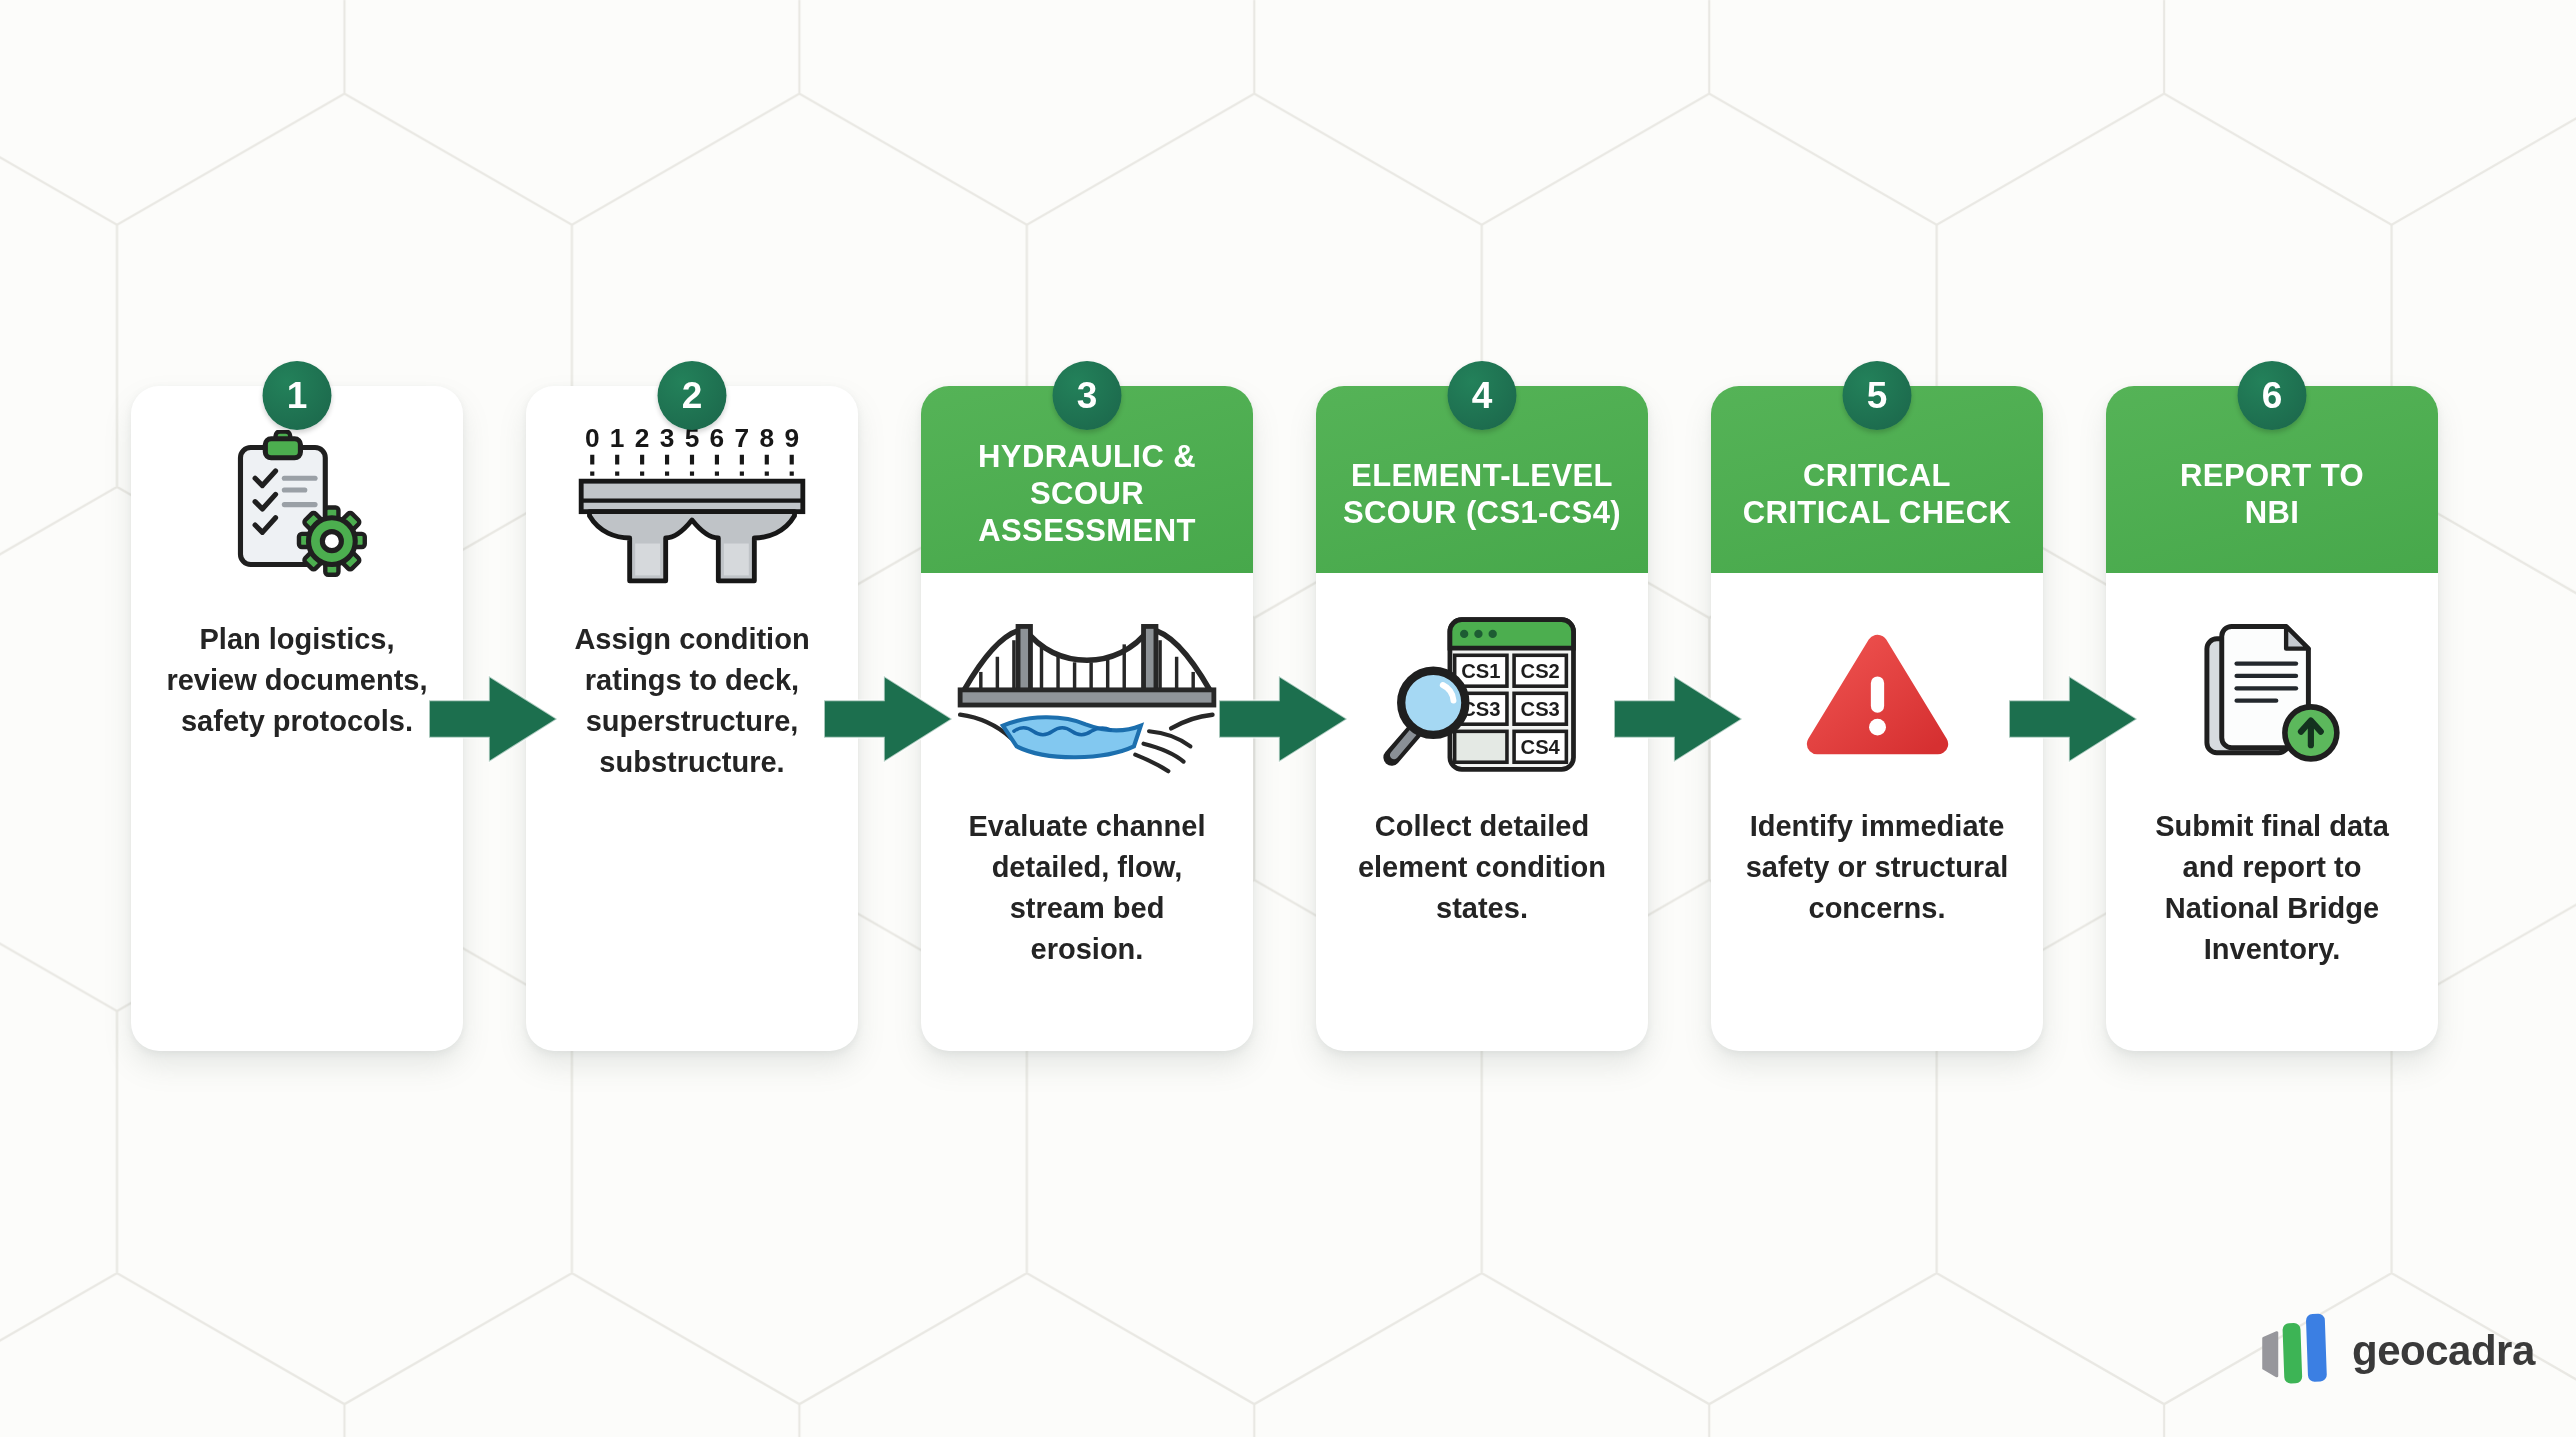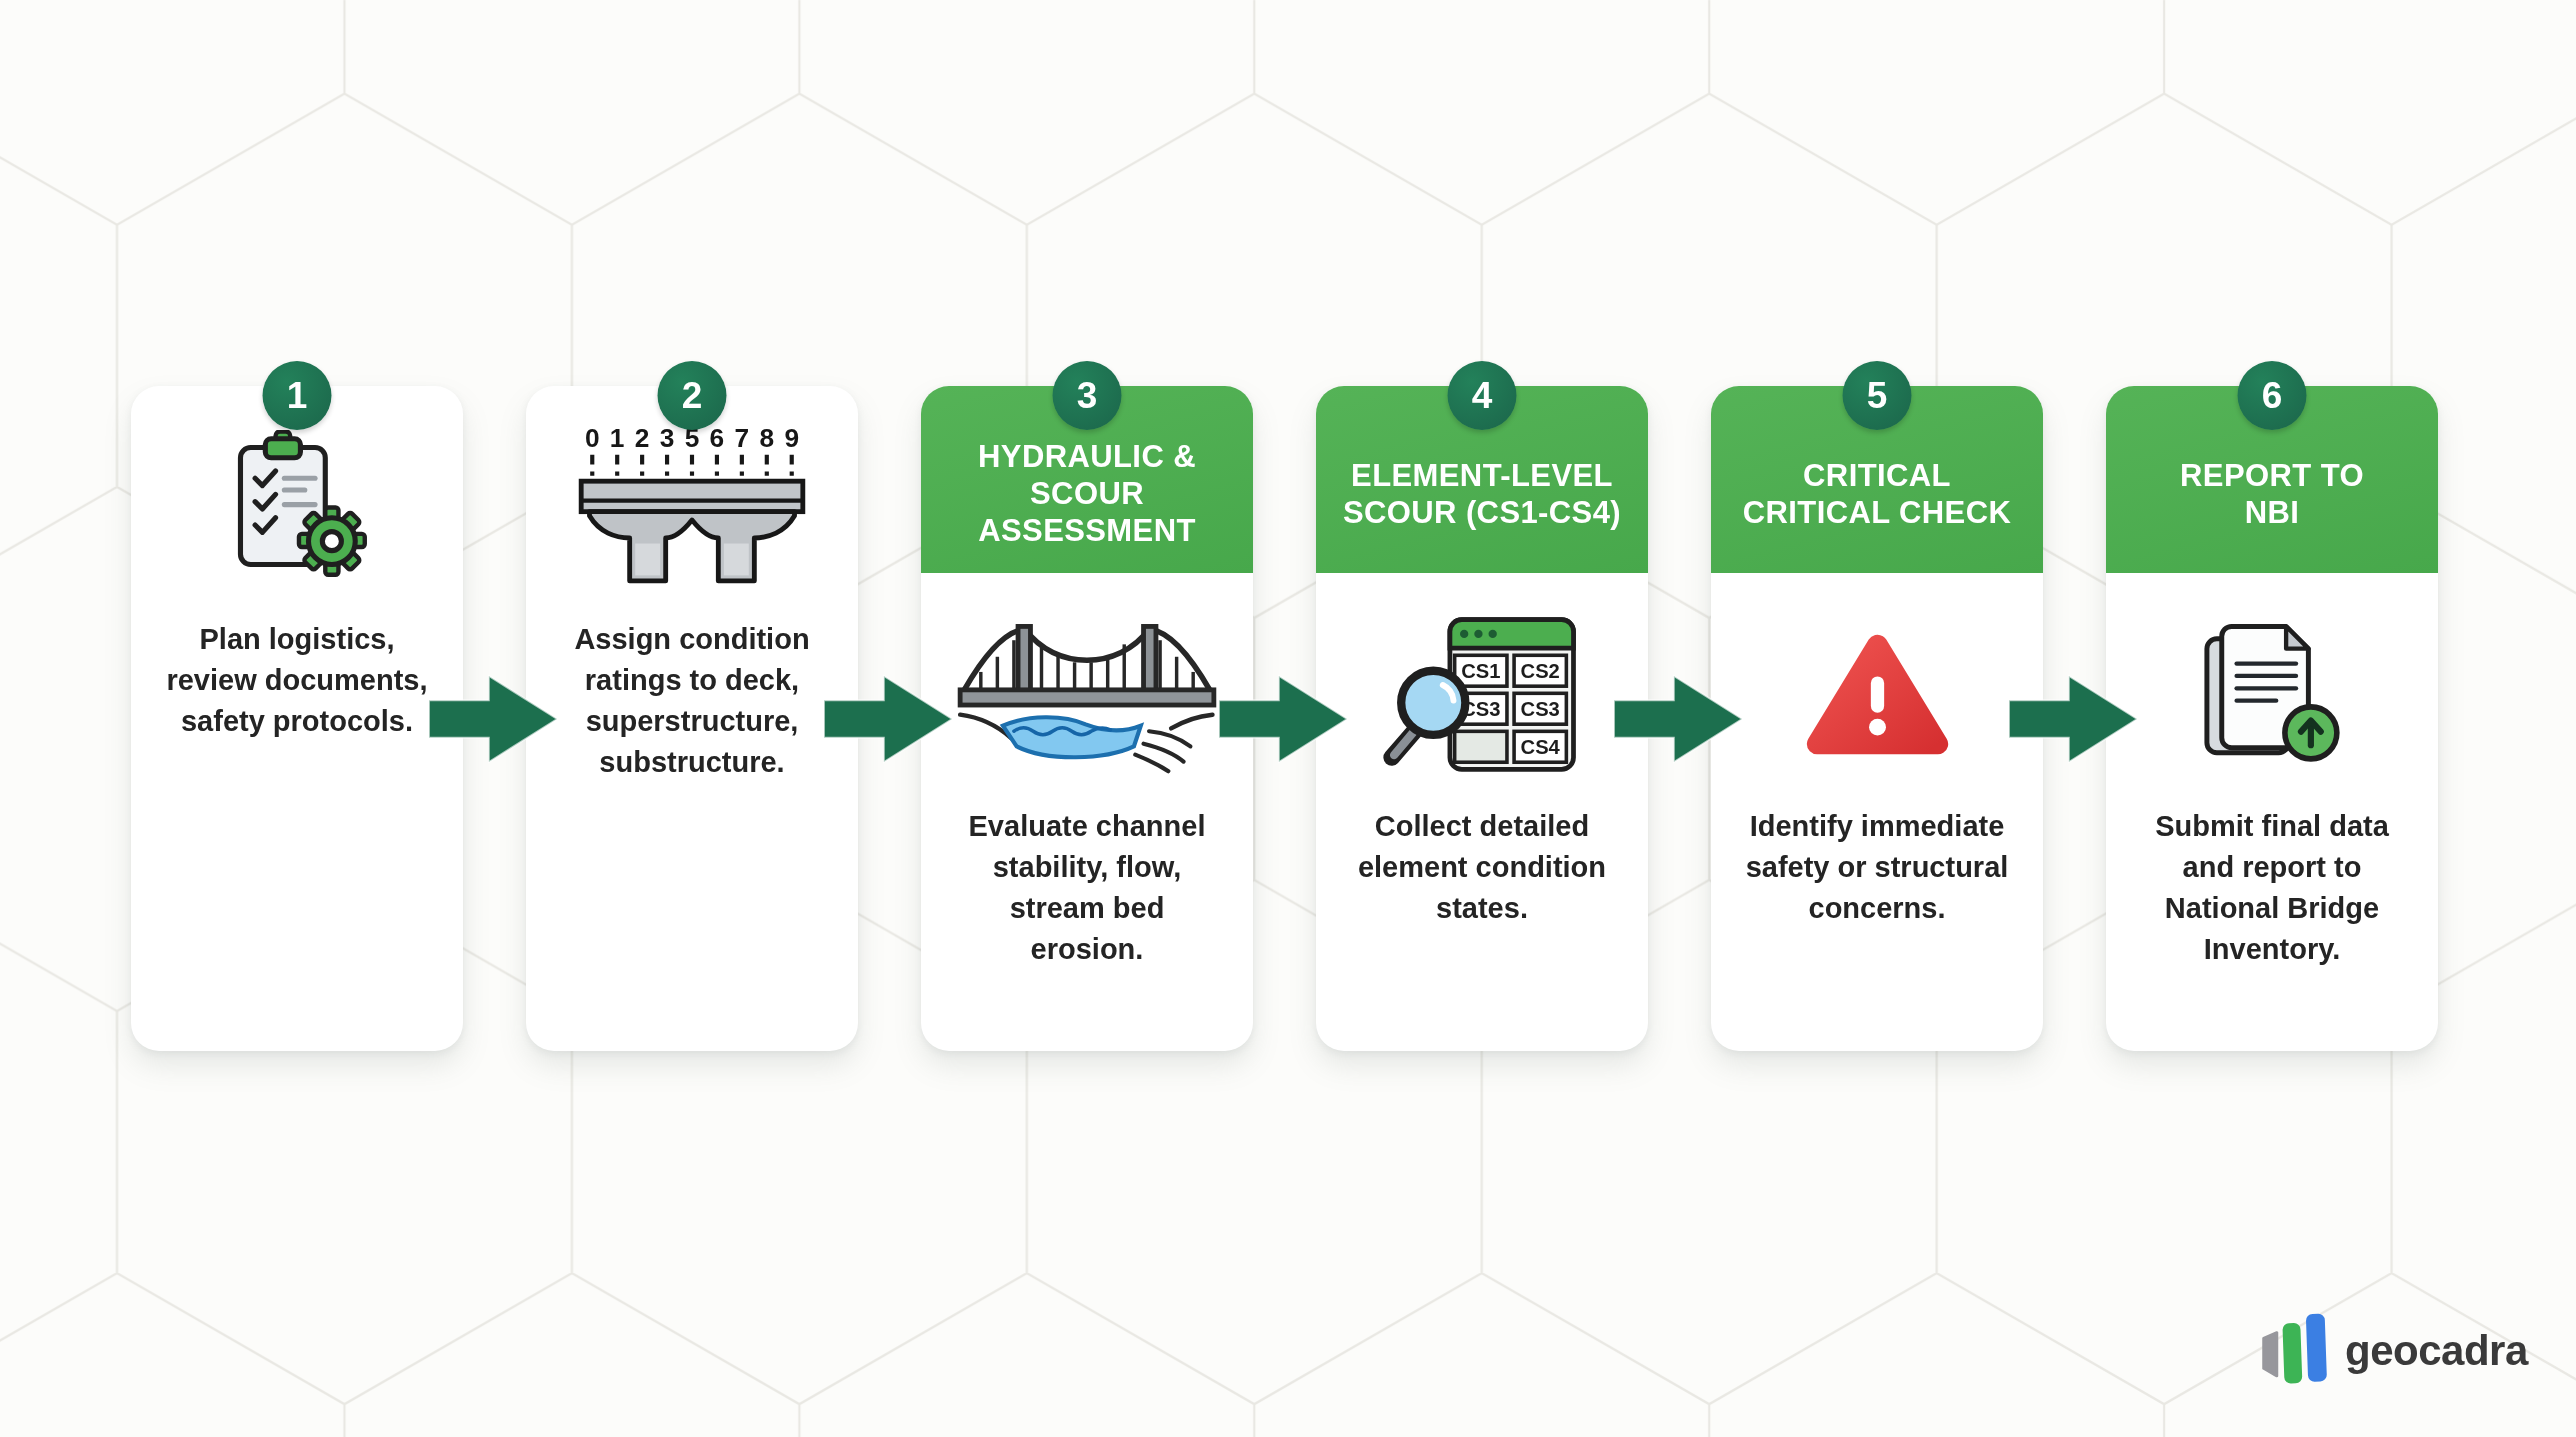--- a/index.html
+++ b/index.html
@@ -48,21 +48,21 @@
   }
   .step-desc{
     margin-top:23px;width:315px;
     text-align:center;white-space:pre-line;
     color:#242424;font-size:29px;font-weight:600;line-height:41px;
   }
   .arrow-gap{width:63px;height:90px;position:relative;z-index:5;flex-shrink:0;}
   .arrow-gap svg{position:absolute;left:-34px;top:0;}
   .logo{
     position:absolute;left:2258px;top:1310px;z-index:1;
-    display:flex;align-items:center;gap:6px;height:81px;
+    display:flex;align-items:center;gap:13px;height:81px;
   }
   .logo-text{font-size:42px;font-weight:bold;color:#3a3a3a;letter-spacing:-0.5px;}
 </style>
 </head>
 <body>
 
 <div class="canvas">
 
   <svg class="hex-bg" width="2576" height="1438" viewBox="0 0 2752 1536">
     <defs>
@@ -216,21 +216,21 @@
             <path d="M34,86 C52,78 78,78 94,85 C110,91 124,90 134,86 L129,101 C108,111 66,112 44,101 Z" fill="#82c8f0" stroke="#1c6fae" stroke-width="3"></path>
             <path d="M42,90 q7,-5 14,0 q7,5 14,0 q7,-5 14,0 q7,5 14,0 q7,-4 14,-1" fill="none" stroke="#1565a8" stroke-width="2.5" stroke-linecap="round"></path>
             <g fill="none" stroke="#272727" stroke-width="3" stroke-linecap="round">
               <path d="M140,90 C152,91 162,95 170,101"></path>
               <path d="M136,99 C148,102 158,106 165,112"></path>
               <path d="M130,107 C140,111 148,115 154,119"></path>
             </g>
           </svg>
         </div>
         <div class="step-desc">Evaluate channel
-stability, flow,
+detailed, flow,
 stream bed
 erosion.</div>
       </div>
     </div>
 
     <div class="arrow-gap">
       <svg width="130" height="90" viewBox="0 0 139 96">
         <polygon points="0,28 64,28 64,2 137,48 64,94 64,68 0,68" fill="#1c6f4e" stroke="rgba(255,255,255,0.65)" stroke-width="2"></polygon>
       </svg>
     </div>

